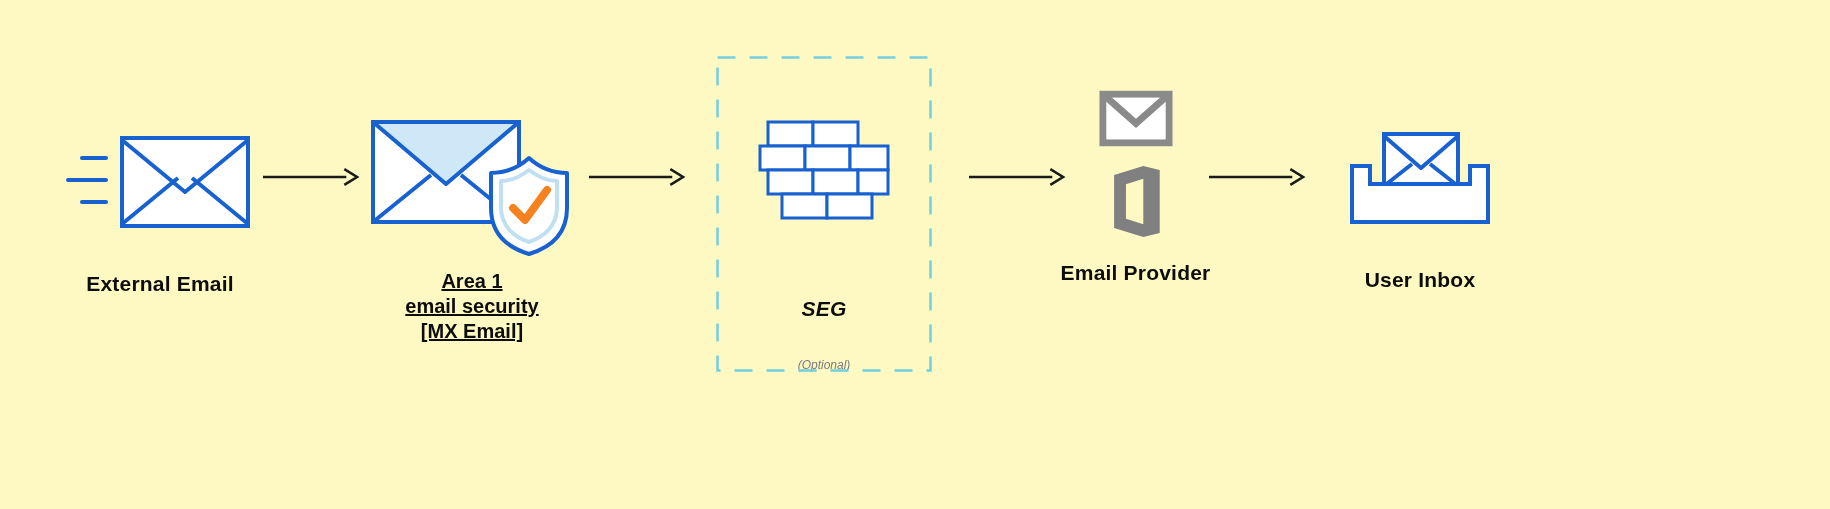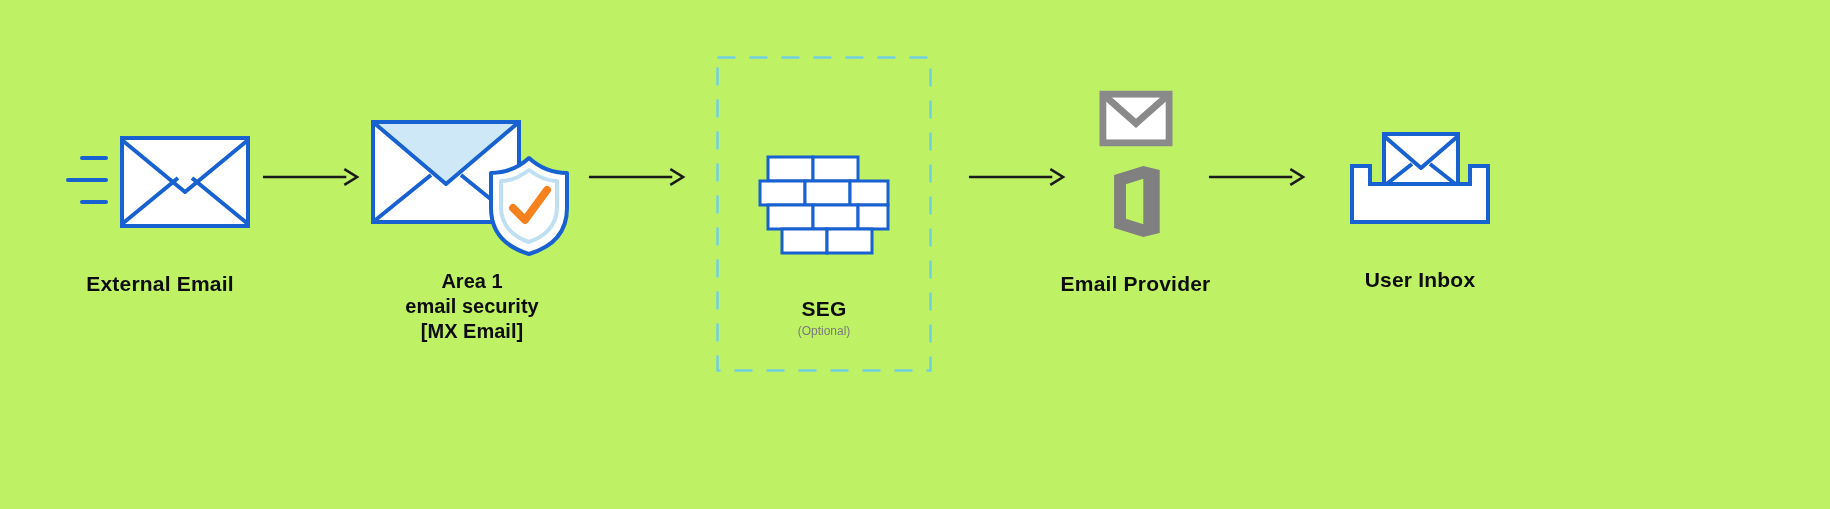--- a/index.html
+++ b/index.html
@@ -16,21 +16,21 @@
   }
   *{box-sizing:border-box;margin:0;padding:0;}
   body{
     font-family:"Liberation Sans", sans-serif;
     background:#ffffff;
   }
   .canvas{
     position:relative;
     width:1830px;
     height:509px;
-    background:#bef264;
+    background:#fef9c3;
     overflow:hidden;
   }
   .node{
     position:absolute;
     display:flex;
     flex-direction:column;
     align-items:center;
     text-align:center;
   }
   .node svg{display:block;}
@@ -39,42 +39,44 @@
     font-weight:700;
     color:var(--text);
     letter-spacing:.2px;
   }
   .label-multiline{
     font-size:20px;
     font-weight:700;
     color:var(--text);
     line-height:25px;
     margin-top:8px;
+    text-decoration:underline;
   }
   .sublabel{
     font-size:12px;
     font-weight:400;
     color:var(--muted);
     margin-top:3px;
   }
   
   .n-external{left:40px; top:128px; width:240px;}
   .n-external .label{margin-top:34px;}
   .n-area1{left:362px; top:116px; width:220px;}
   .n-seg{
     left:716px; top:56px;
     width:216px; height:316px;
-    justify-content:center;
+    justify-content:space-between;
+    font-style:italic;
   }
   .n-seg .seg-border{position:absolute; inset:0;}
   .n-seg .brick-svg{margin-top:64px;}
   .n-seg .label{margin-top:40px;}
   .n-provider{left:1058px; top:90px; width:155px;}
   .n-provider .office-svg{margin-top:18px;}
-  .n-provider .label{margin-top:34px;}
+  .n-provider .label{margin-top:23px;}
   .n-inbox{left:1338px; top:122px; width:164px;}
   .n-inbox .label{margin-top:38px;}
   .arrow{
     position:absolute;
     top:166px;
     width:98px;
     height:22px;
   }
   .arrow-1{left:262px;}
   .arrow-2{left:588px;}

